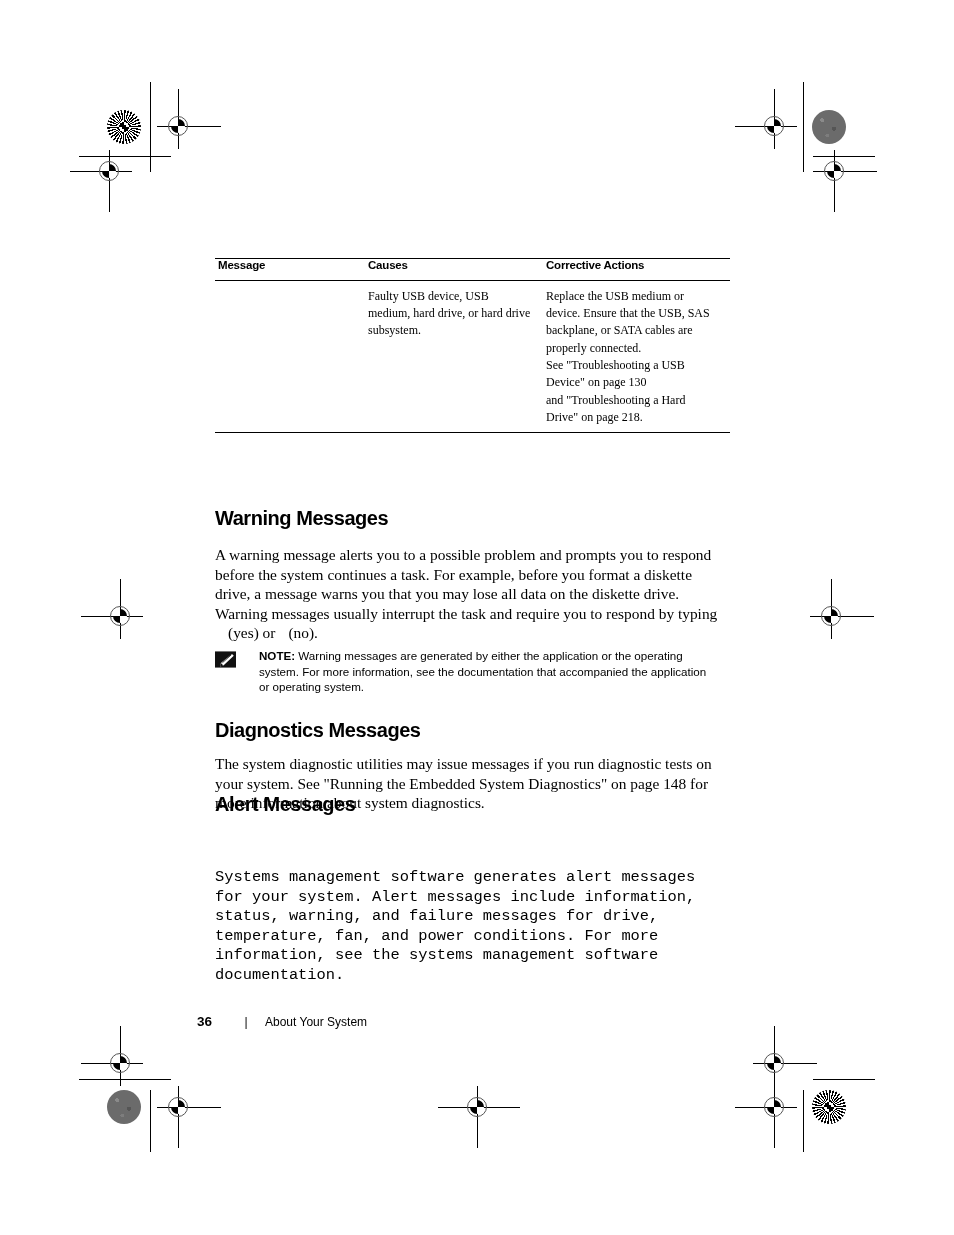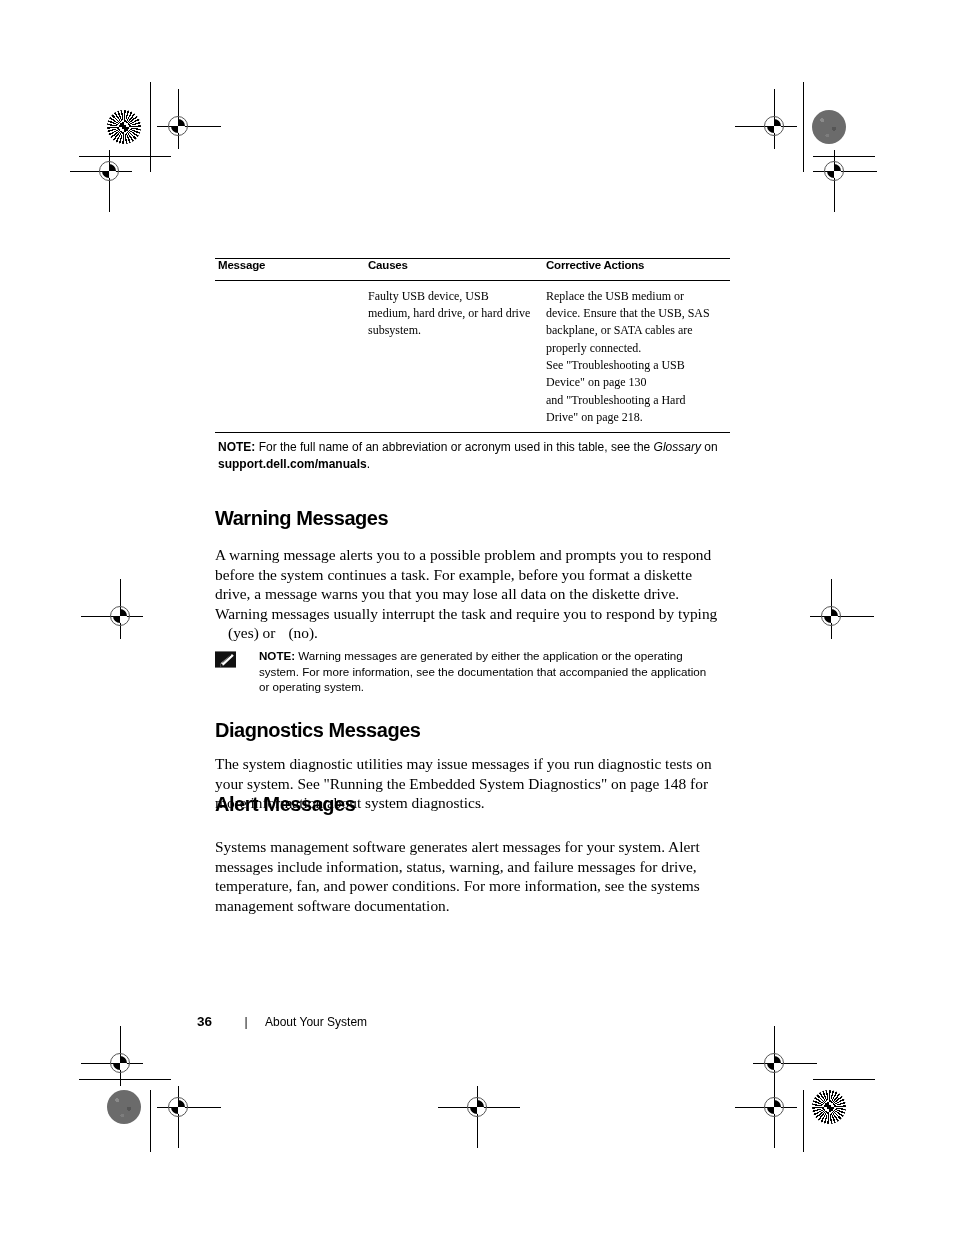--- a/index.html
+++ b/index.html
@@ -327,28 +327,20 @@
       </tr>
     </thead>
     <tbody>
       <tr>
         <td class="col-msg"></td>
         <td>Faulty USB device, USB medium, hard drive, or hard drive subsystem.</td>
         <td style="white-space:pre-line;">Replace the USB medium or device. Ensure that the USB, SAS backplane, or SATA cables are properly connected.
 See "Troubleshooting a USB Device" on page 130
 and "Troubleshooting a Hard Drive" on page 218.</td>
       </tr>
-      <tr class="note-row">
-        <td colspan="3"><span class="note-label">NOTE:</span>
-          <span>For the full name of an abbreviation or acronym used in this table, see the</span>
-          <span class="note-ital">Glossary</span>
-          <span>on</span>
-          <span class="note-bold">support.dell.com/manuals</span><span>.</span>
-        </td>
-      </tr>
     </tbody>
   </table>
 
   <h2 class="section-head" style="top:508px;">Warning Messages</h2>
   <p class="body-text" style="top:545px;"><span>A warning message alerts you to a possible problem and prompts you to respond before the system continues a task. For example, before you format a diskette drive, a message warns you that you may lose all data on the diskette drive. Warning messages usually interrupt the task and require you to respond by typing</span><span class="gap-char"></span><span>(yes) or</span><span class="gap-char"></span><span>(no).</span></p>
 
   <div class="note-box" style="top:648px;">
     <span class="note-icon">
       <svg viewBox="0 0 26 20" width="21" height="17" xmlns="http://www.w3.org/2000/svg">
         <rect x="0" y="0" width="26" height="20" fill="#111111"></rect>
@@ -358,20 +350,20 @@
       </svg>
     </span>
     <span class="note-text"><span class="note-label">NOTE:</span>
       <span>Warning messages are generated by either the application or the operating system. For more information, see the documentation that accompanied the application or operating system.</span></span>
   </div>
 
   <h2 class="section-head" style="top:720px;">Diagnostics Messages</h2>
   <p class="body-text" style="top:754px;">The system diagnostic utilities may issue messages if you run diagnostic tests on your system. See "Running the Embedded System Diagnostics" on page 148 for more information about system diagnostics.</p>
 
   <h2 class="section-head" style="top:794px;">Alert Messages</h2>
-  <p class="body-text" style="top:837px;">Systems management software generates alert messages for your system. Alert messages include information, status, warning, and failure messages for drive, temperature, fan, and power conditions. For more information, see the systems management software documentation.</p>
+  <p class="body-text" style="top:868px;font-family:Liberation Mono, monospace;">Systems management software generates alert messages for your system. Alert messages include information, status, warning, and failure messages for drive, temperature, fan, and power conditions. For more information, see the systems management software documentation.</p>
 
   <div class="footer">
     <span class="pg-num">36</span>
     <span class="sep">|</span>
     <span class="chapter">About Your System</span>
   </div>
 </div>
 
 </body></html>

